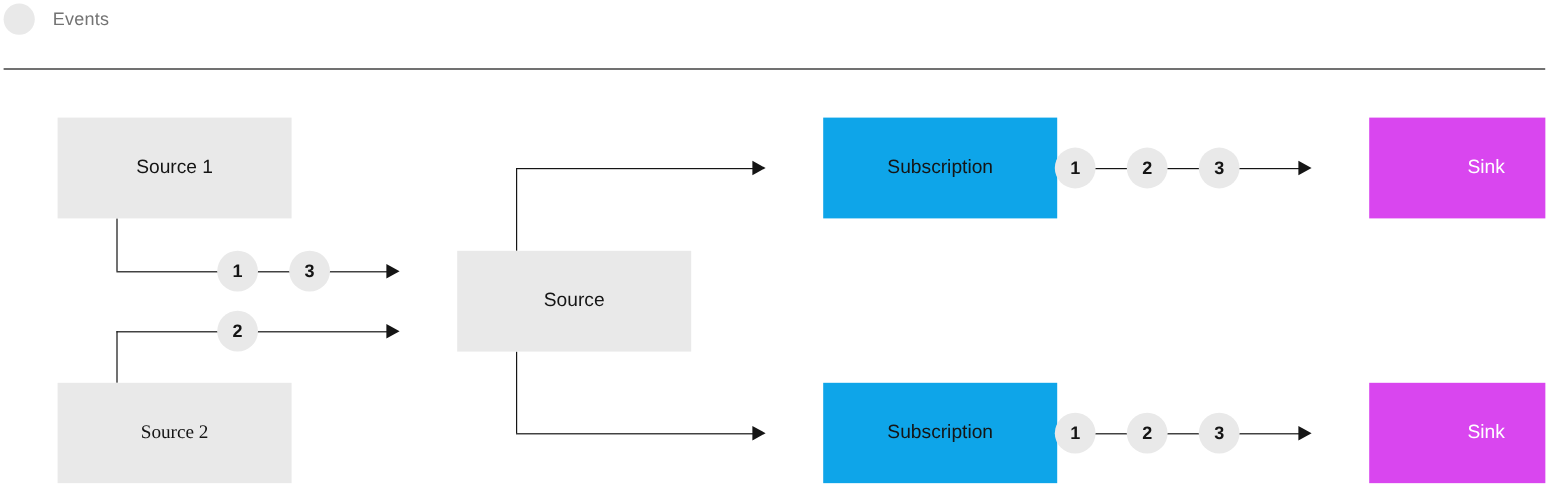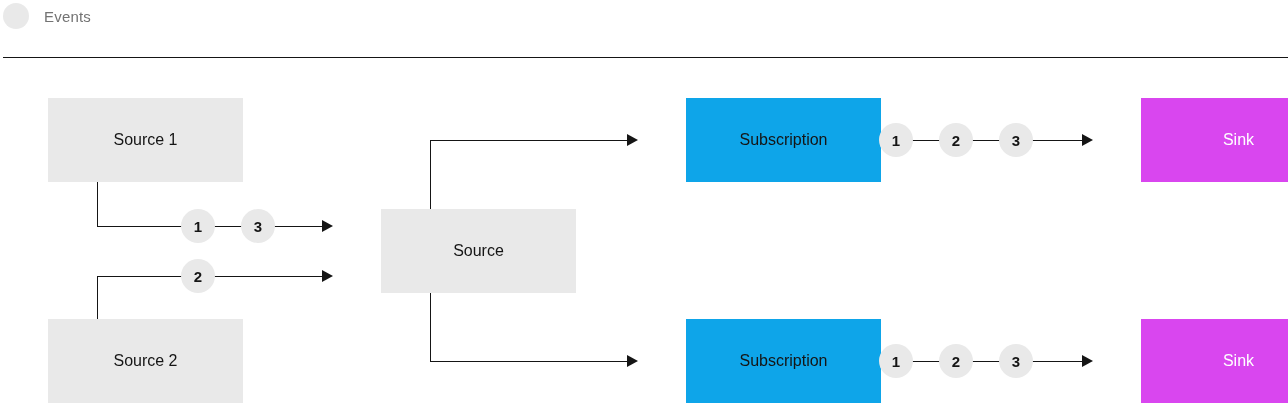--- a/index.html
+++ b/index.html
@@ -85,21 +85,21 @@
 
   <div class="hline" style="left:833px; top:140px; width:250px;"></div>
   <span class="arrow-right" style="left:1082px; top:134px;"></span>
 
   <div class="hline" style="left:833px; top:361px; width:250px;"></div>
   <span class="arrow-right" style="left:1082px; top:355px;"></span>
 
   <div class="node gray" style="left:0; top:98px;">
     <span>Source 1</span>
   </div>
-  <div class="node gray" style="left:0; top:319px;">
+  <div class="node gray" style="left:0; top:319px;font-family:Liberation Serif, serif;">
     <span>Source 2</span>
   </div>
   <div class="node gray" style="left:333px; top:209px;">
     <span>Source</span>
   </div>
   <div class="node lightblue" style="left:638px; top:98px;">
     <span>Subscription</span>
   </div>
   <div class="node lightblue" style="left:638px; top:319px;">
     <span>Subscription</span>

